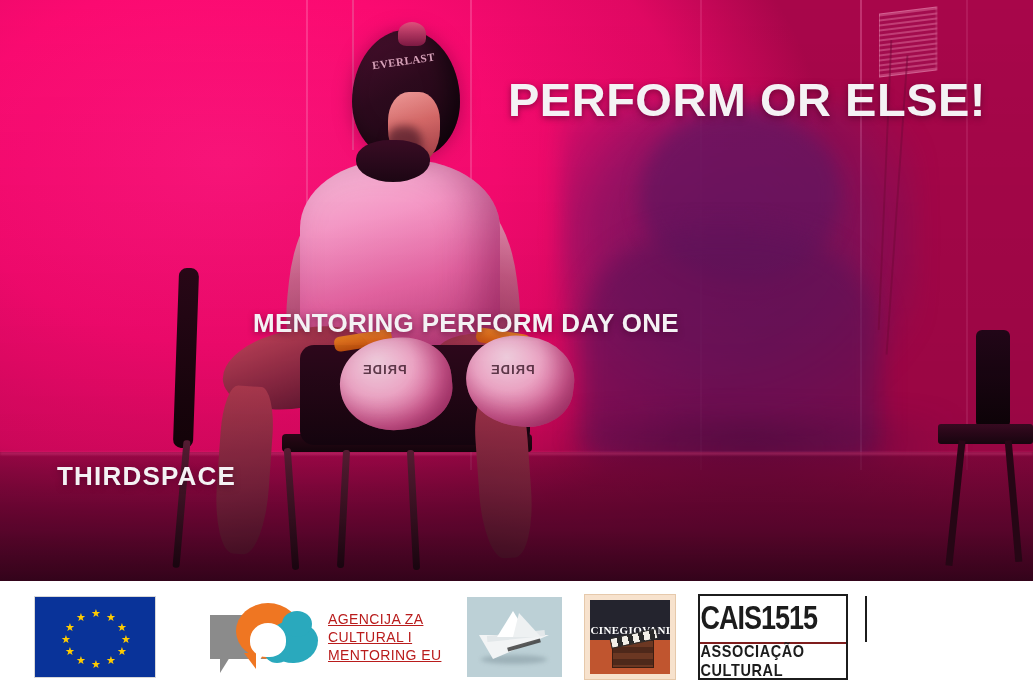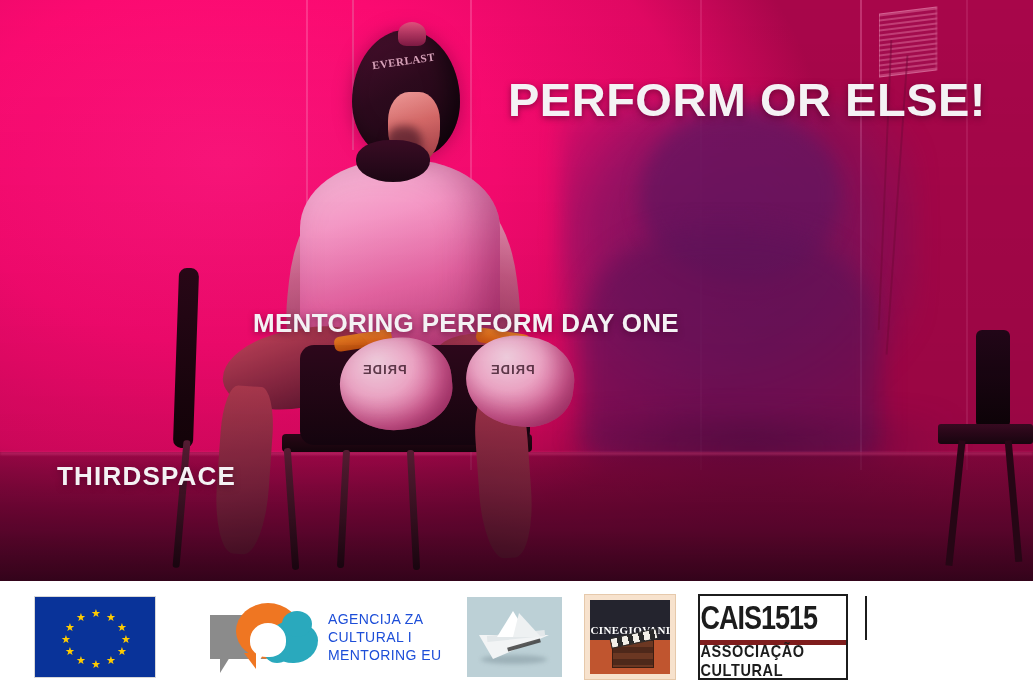--- a/index.html
+++ b/index.html
@@ -293,22 +293,22 @@
   }
   .bub-white{
     left:40px;top:22px;width:36px;height:34px;background:#ffffff;
     border-radius:50% 50% 45% 45%;
   }
   .bub-white-tail{
     position:absolute;left:46px;top:52px;width:0;height:0;
     border-left:8px solid #ffffff;border-bottom:14px solid transparent;
   }
   .amp-words{
-    color:#1d4ed8;font-size:14px;line-height:18px;letter-spacing:.4px;
-    font-family:"Liberation Sans",sans-serif;white-space:pre;
+    color:#b91c1c;font-size:14px;line-height:18px;letter-spacing:.4px;
+    font-family:"Liberation Sans",sans-serif;white-space:pre;text-decoration:underline;
   }
 
   
   #logo-boat{margin-left:26px;}
   .boat-box{
     width:95px;height:80px;background:#bcd0d6;position:relative;overflow:hidden;
   }
   .boat-hull{
     position:absolute;left:12px;top:38px;width:0;height:0;
     border-left:14px solid transparent;border-right:56px solid transparent;
@@ -360,21 +360,21 @@
     background:repeating-linear-gradient(90deg,#f2efe8 0 6px,#2a2a2a 6px 11px);
     transform:rotate(-12deg);border:1px solid #2a2a2a;
   }
 
   
   #logo-cais{margin-left:22px;}
   .cais-box{
     width:150px;height:86px;border:2px solid #1c1c1c;background:#ffffff;
     position:relative;box-sizing:border-box;display:flex;flex-direction:column;
   }
-  .cais-top{flex:1.35;display:flex;border-bottom:5px solid #7f1d1d;gap:48px;}
+  .cais-top{flex:1.35;display:flex;border-bottom:2px solid #7f1d1d;gap:48px;}
   .cais-word{
     flex:1;display:flex;align-items:center;justify-content:center;
     font-family:"Liberation Sans",sans-serif;font-weight:bold;
     font-size:27px;letter-spacing:-1px;color:#1c1c1c;
     transform:scaleY(1.22);
   }
   .cais-tile{
     width:52px;position:relative;overflow:hidden;border-left:2px solid #1c1c1c;
     background:
       radial-gradient(circle at 50% 50%, #e8c21a 0 5px, transparent 5px),

